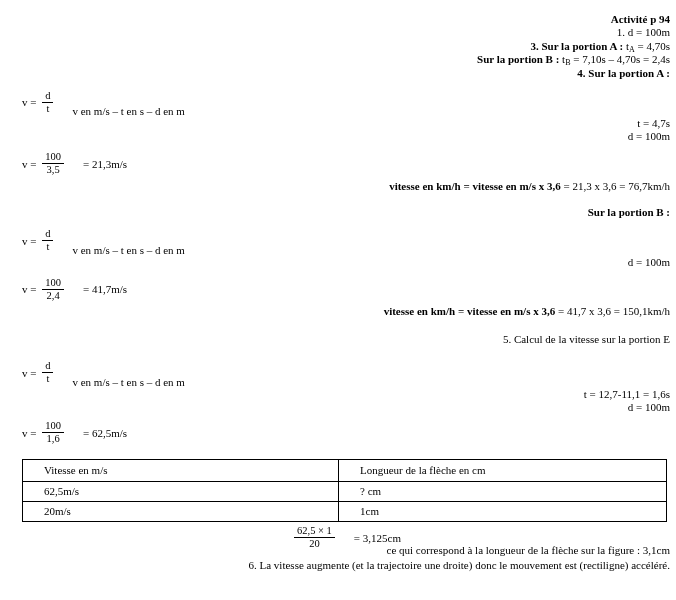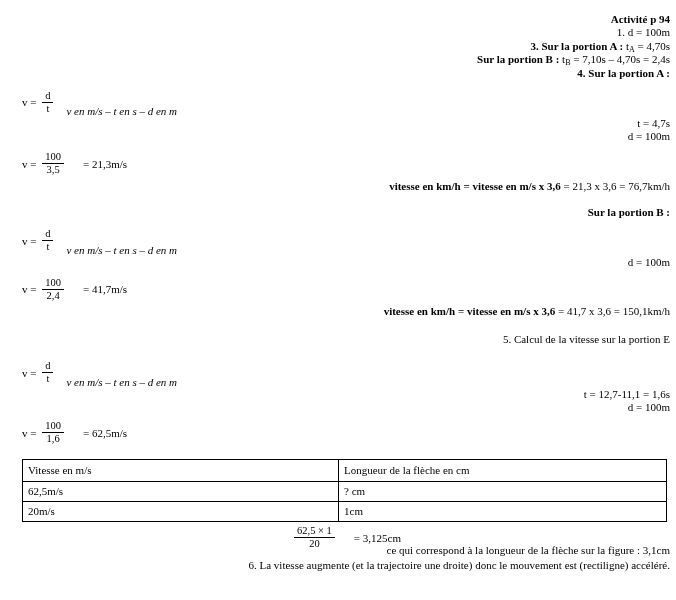--- a/index.html
+++ b/index.html
@@ -12,39 +12,39 @@
   .b { font-weight:bold; }
   sub { font-size:8px; vertical-align:-2px; line-height:0; }
 
   
   .eqline { display:flex; align-items:center; height:30px; font-size:11px; }
   .eqline.calc { height:28px; }
   .frac { display:inline-flex; flex-direction:column; text-align:center;
           font-size:10.5px; line-height:12px; margin:0 3px; }
   .frac .num { display:block; border-bottom:1px solid #000; padding:0 3px; }
   .frac .den { display:block; padding:0 2px; }
-  .units { align-self:flex-end; margin-left:10px; line-height:12px;font-style:italic; }
+  .units { align-self:flex-end; margin-left:16px; line-height:12px; }
   .eq-lead { white-space:pre; }
   .eq-result { white-space:pre; margin-left:16px; }
 
   
   .mt-eq    { margin-top:7px; }
   .mt-calcA { margin-top:6px; margin-bottom:2px; }
   .mt-headB { margin-top:13px; }
   .mt-eqB   { margin-top:6px; }
   .mt-calcB { margin-top:6px; margin-bottom:2px; }
   .mt-head5 { margin-top:15px;padding-left:48px; }
   .mt-eqE   { margin-top:11px; }
   .mt-calcE { margin-top:4px; }
 
   
   table.res { border-collapse:collapse; margin-top:12px; width:645px; table-layout:fixed; }
   table.res th, table.res td {
     border:1px solid #000; font-size:11px; font-weight:normal;
-    text-align:left; padding:3px 5px 4px 5px; vertical-align:top;
+    text-align:left; padding:3px 5px 4px 21px; vertical-align:top;
   }
   table.res th { padding-top:4px; padding-bottom:5px; }
   .col1 { width:316px; }
 
   .frac-final { margin-top:3px; height:26px;justify-content:center; }
   .note { margin:-7px 0 0 193px; line-height:13.4px; }
   .line6 { margin-top:2px; }
 </style>
 </head>
 <body>

